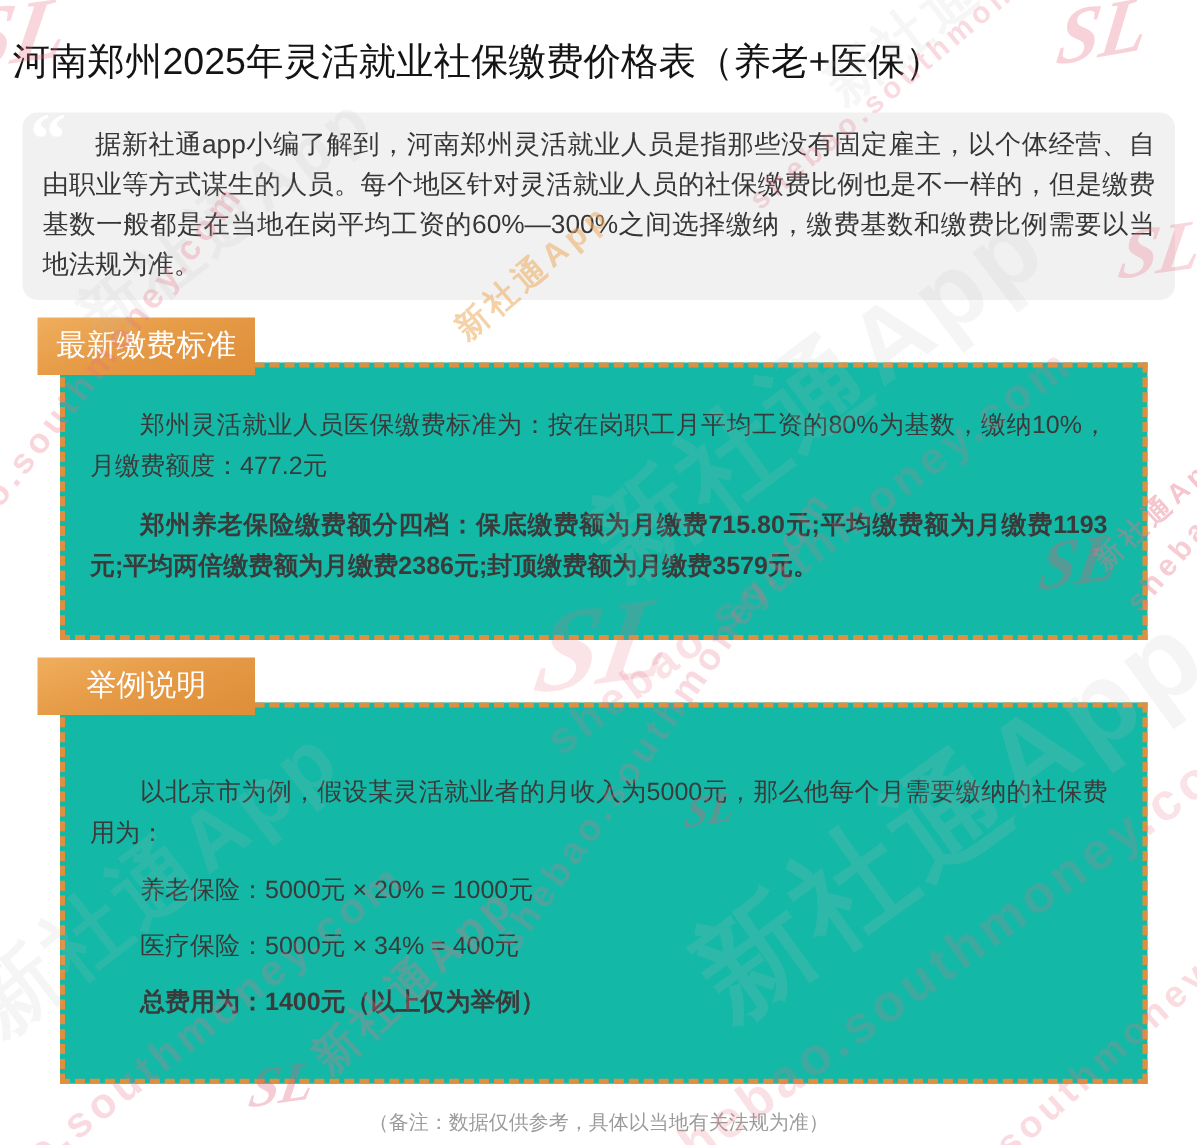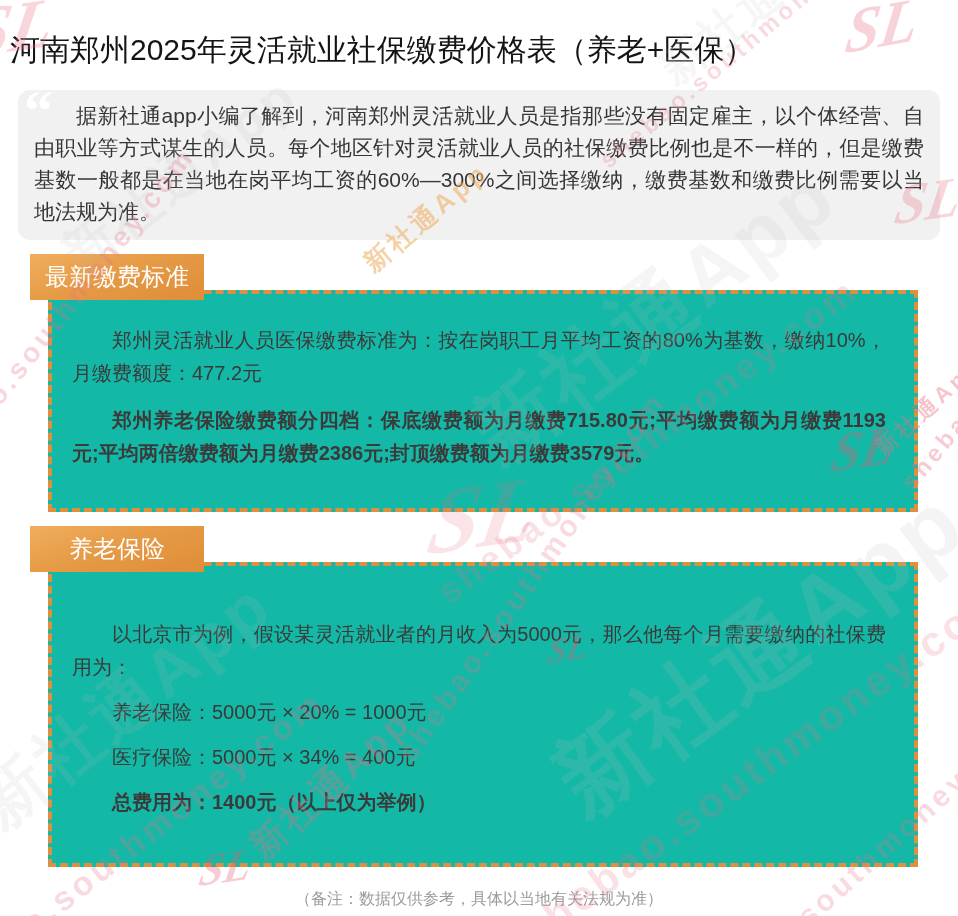--- a/index.html
+++ b/index.html
@@ -127,21 +127,21 @@
 
   <div class="section">
     <div class="sec-label">最新缴费标准</div>
     <div class="dash-box">
       <p>郑州灵活就业人员医保缴费标准为：按在岗职工月平均工资的80%为基数，缴纳10%，月缴费额度：477.2元</p>
       <p>郑州养老保险缴费额分四档：保底缴费额为月缴费715.80元;平均缴费额为月缴费1193元;平均两倍缴费额为月缴费2386元;封顶缴费额为月缴费3579元。</p>
     </div>
   </div>
 
   <div class="section">
-    <div class="sec-label">养老保险</div>
+    <div class="sec-label">举例说明</div>
     <div class="dash-box example-box">
       <p>以北京市为例，假设某灵活就业者的月收入为5000元，那么他每个月需要缴纳的社保费用为：</p>
       <p>养老保险：5000元 × 20% = 1000元</p>
       <p>医疗保险：5000元 × 34% = 400元</p>
       <p>总费用为：1400元（以上仅为举例）</p>
     </div>
   </div>
 
   <p class="footer-note">（备注：数据仅供参考，具体以当地有关法规为准）</p>
 

